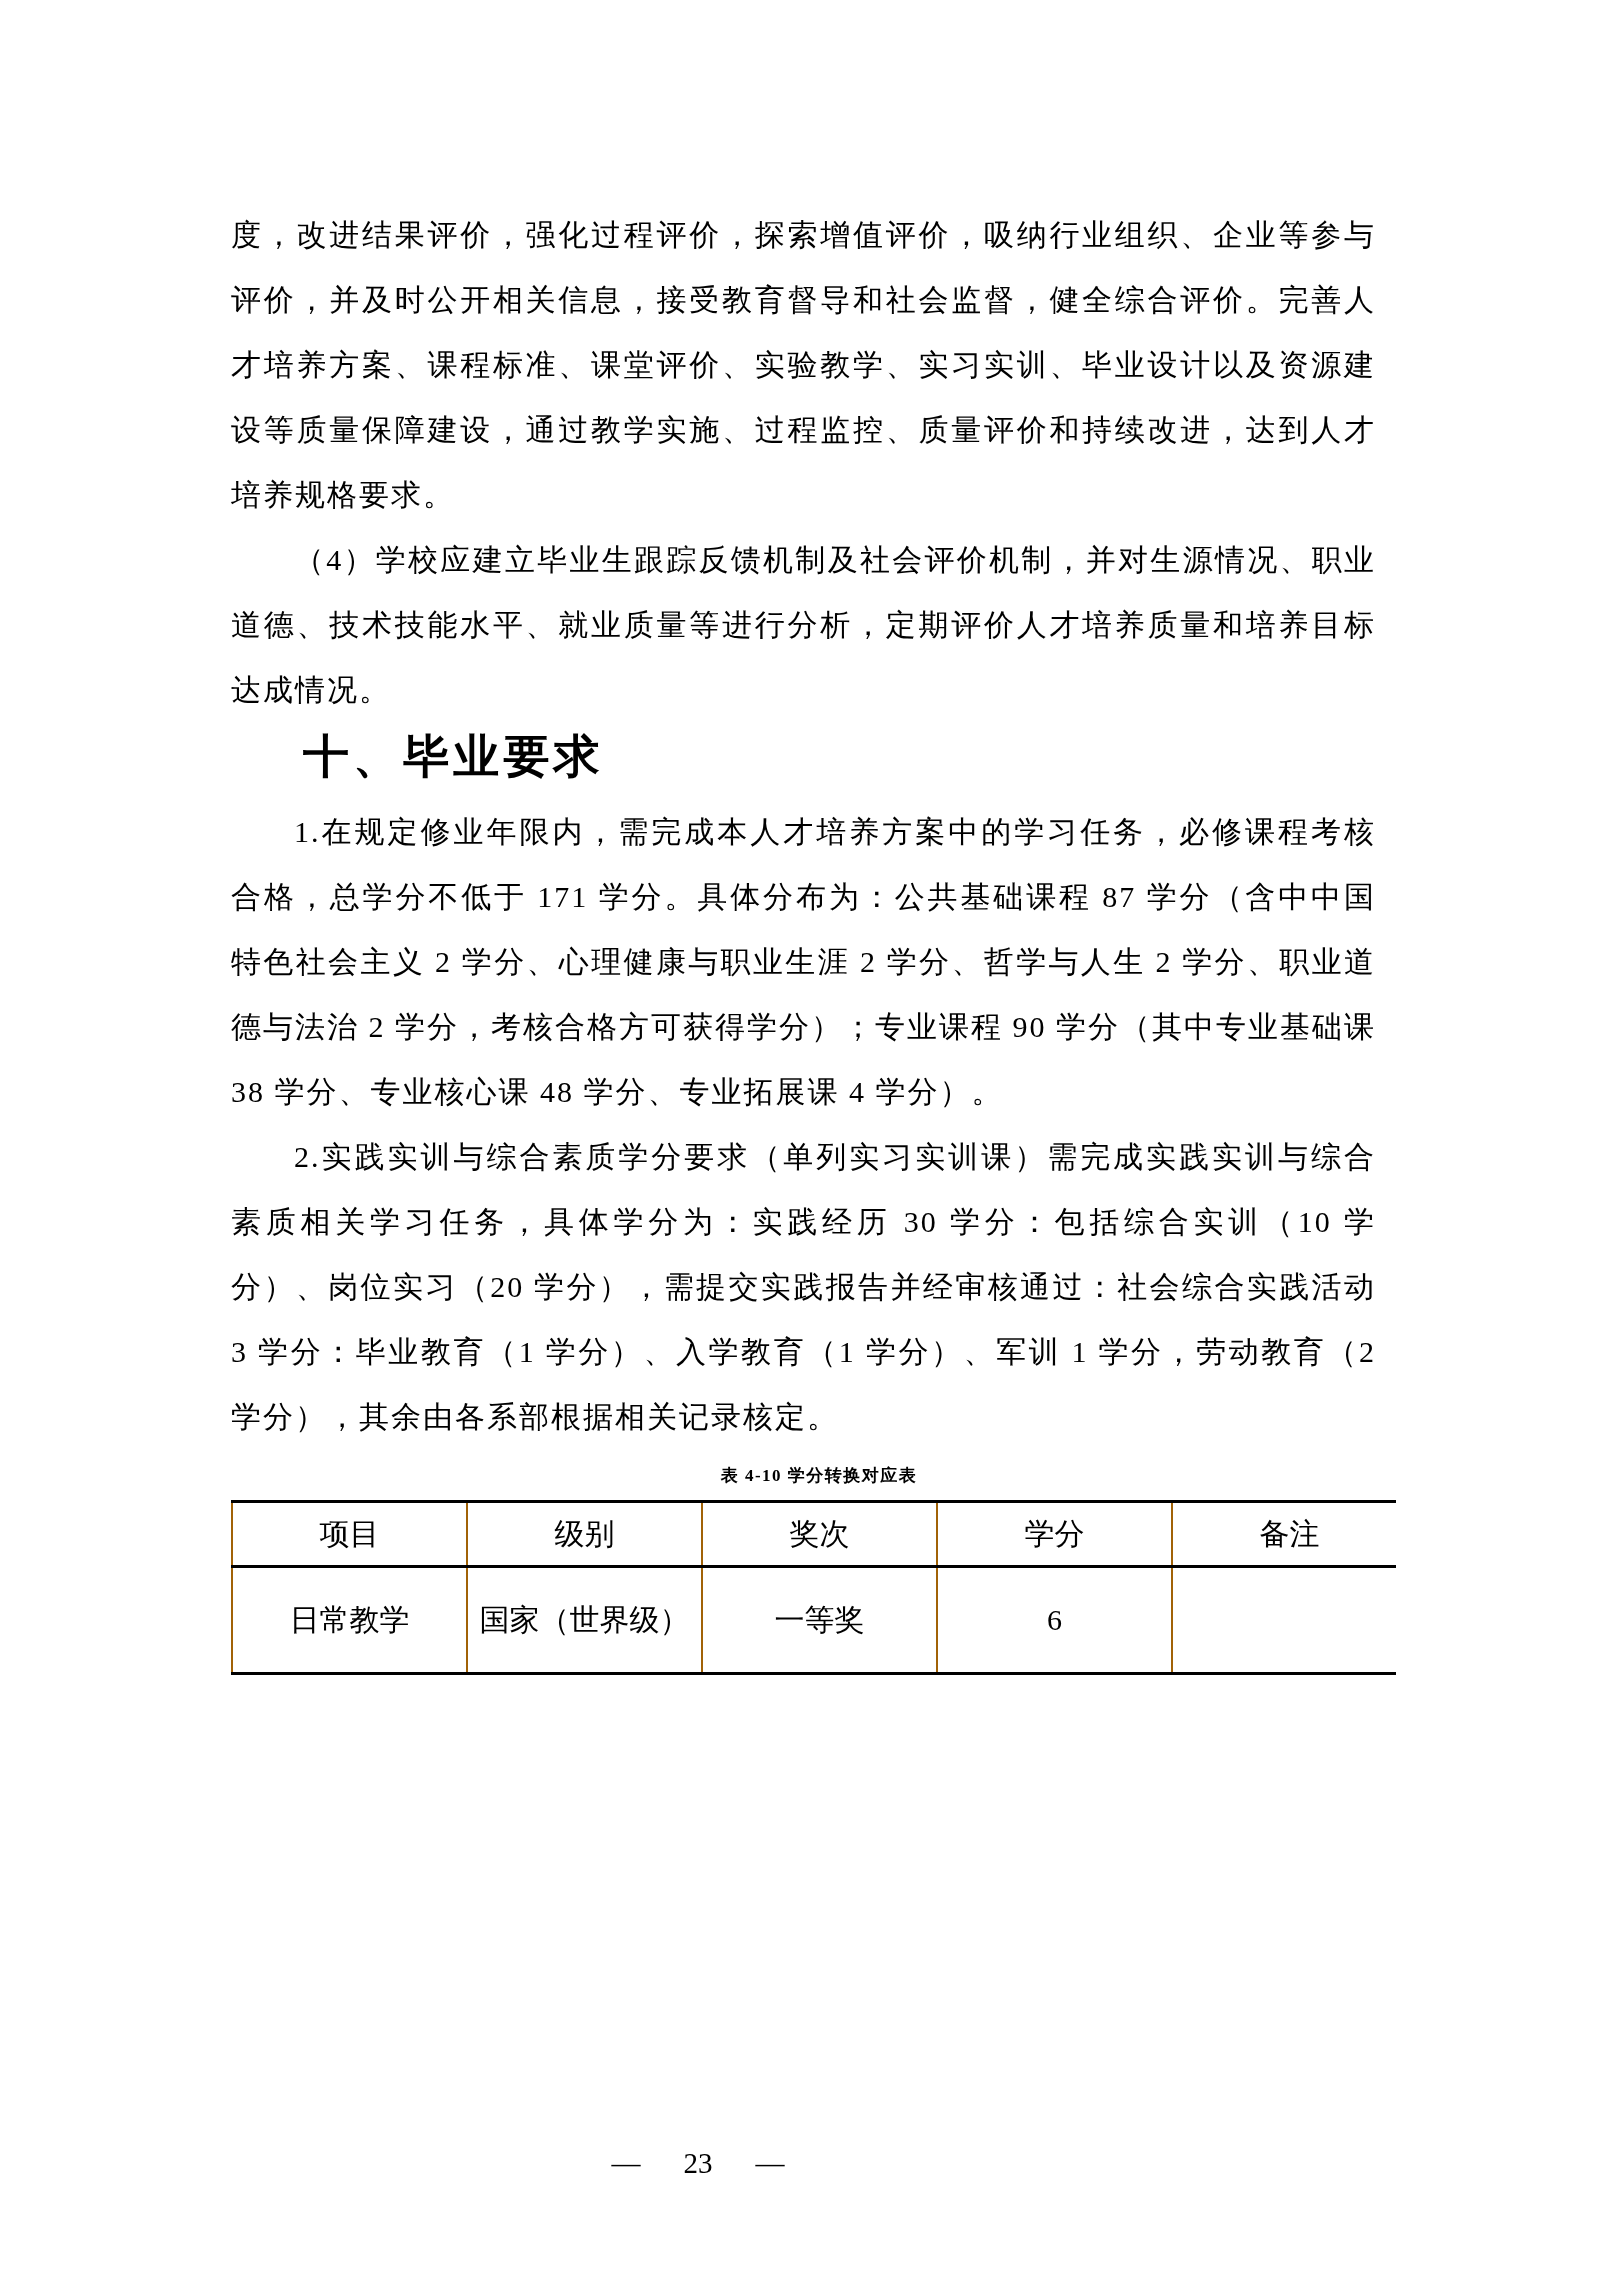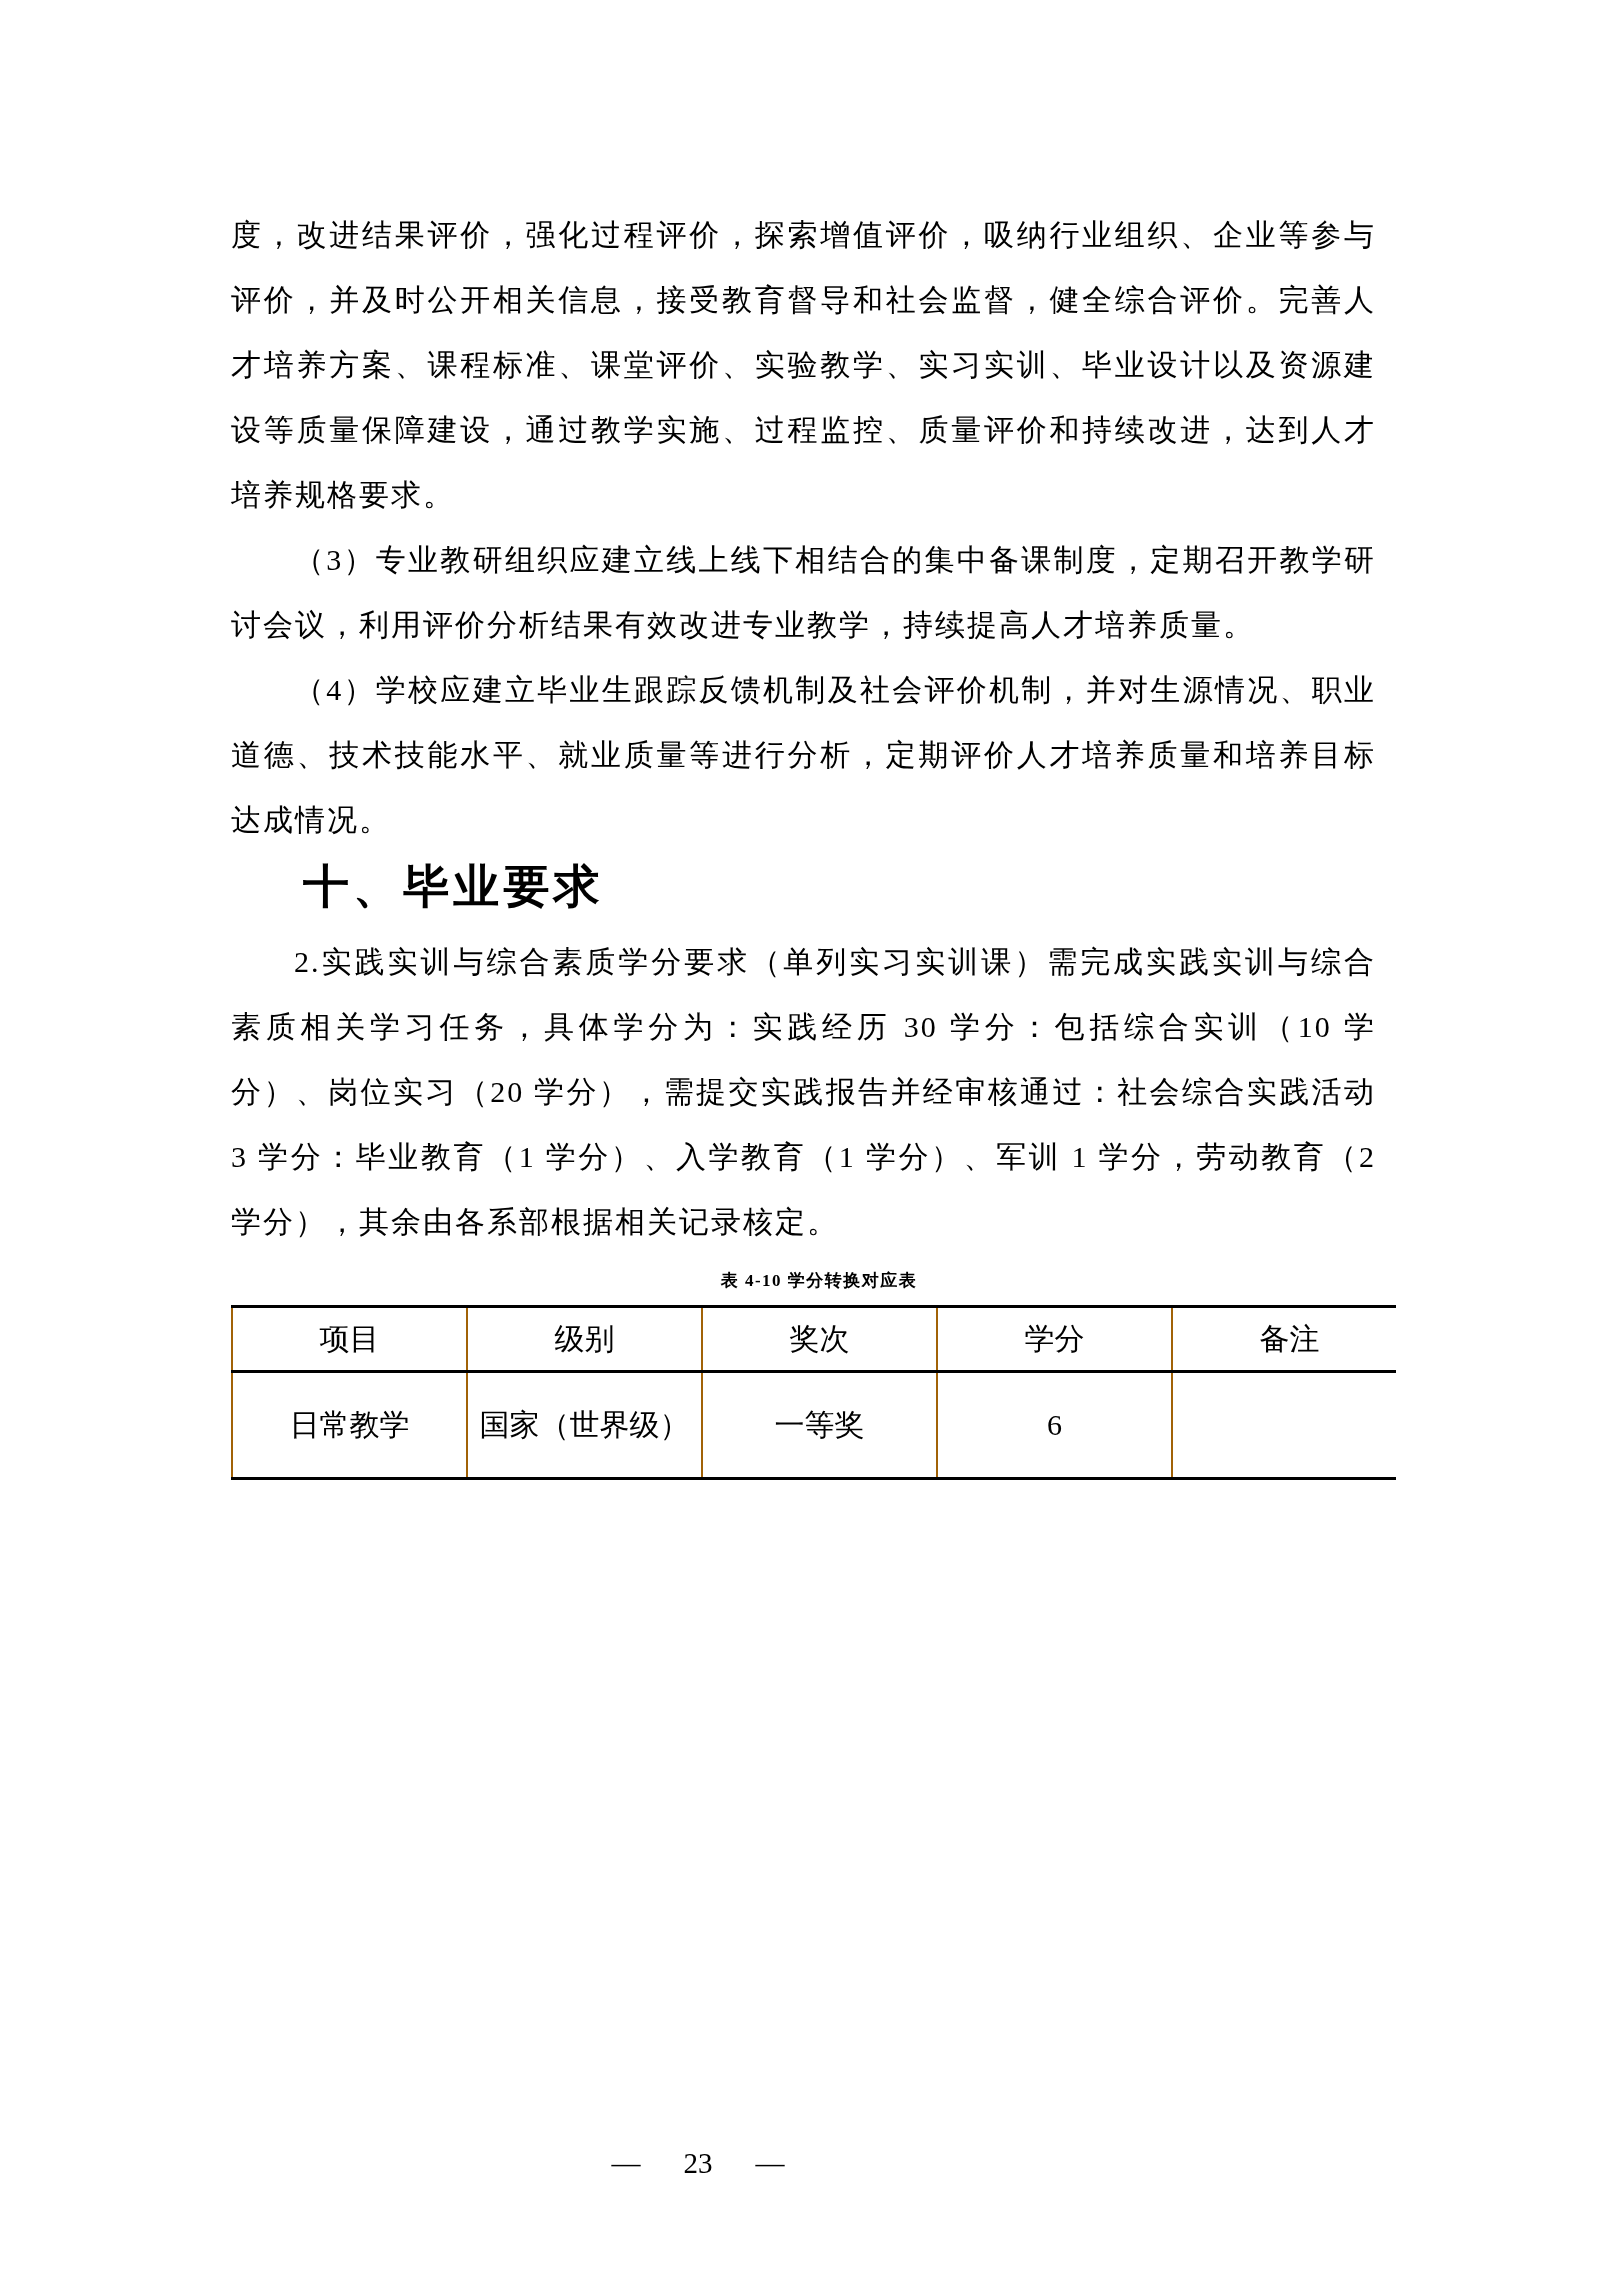--- a/index.html
+++ b/index.html
@@ -93,25 +93,25 @@
     line-height: 35px;
   }
 </style>
 </head>
 <body>
 
 <div class="page">
   <div class="content">
 
     <p class="para">度，改进结果评价，强化过程评价，探索增值评价，吸纳行业组织、企业等参与评价，并及时公开相关信息，接受教育督导和社会监督，健全综合评价。完善人才培养方案、课程标准、课堂评价、实验教学、实习实训、毕业设计以及资源建设等质量保障建设，通过教学实施、过程监控、质量评价和持续改进，达到人才培养规格要求。</p>
-    <p class="para indent">（3）专业教研组织应建立线上线下相结合的集中备课制度，定期召开教学研讨会议，利用评价分析结果有效改进专业教学，持续提高人才培养质量。</p>
     <p class="para indent">（4）学校应建立毕业生跟踪反馈机制及社会评价机制，并对生源情况、职业道德、技术技能水平、就业质量等进行分析，定期评价人才培养质量和培养目标达成情况。</p>
 
     <h2 class="heading">十、毕业要求</h2>
 
+    <p class="para indent">1.在规定修业年限内，需完成本人才培养方案中的学习任务，必修课程考核合格，总学分不低于 171 学分。具体分布为：公共基础课程 87 学分（含中中国特色社会主义 2 学分、心理健康与职业生涯 2 学分、哲学与人生 2 学分、职业道德与法治 2 学分，考核合格方可获得学分）；专业课程 90 学分（其中专业基础课 38 学分、专业核心课 48 学分、专业拓展课 4 学分）。</p>
     <p class="para indent">2.实践实训与综合素质学分要求（单列实习实训课）需完成实践实训与综合素质相关学习任务，具体学分为：实践经历 30 学分：包括综合实训（10 学分）、岗位实习（20 学分），需提交实践报告并经审核通过：社会综合实践活动 3 学分：毕业教育（1 学分）、入学教育（1 学分）、军训 1 学分，劳动教育（2 学分），其余由各系部根据相关记录核定。</p>
 
     <div class="table-caption">表 4-10 学分转换对应表</div>
 
     <table class="credit-table">
       <colgroup>
         <col>
           <col>
           <col>
           <col>

